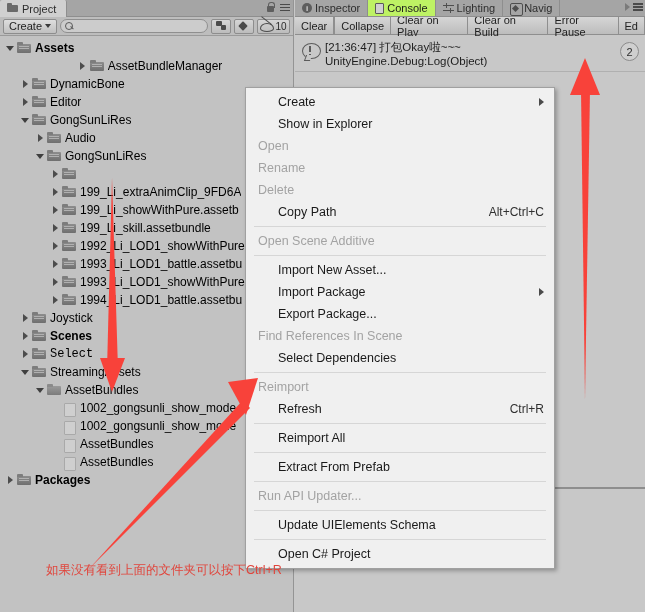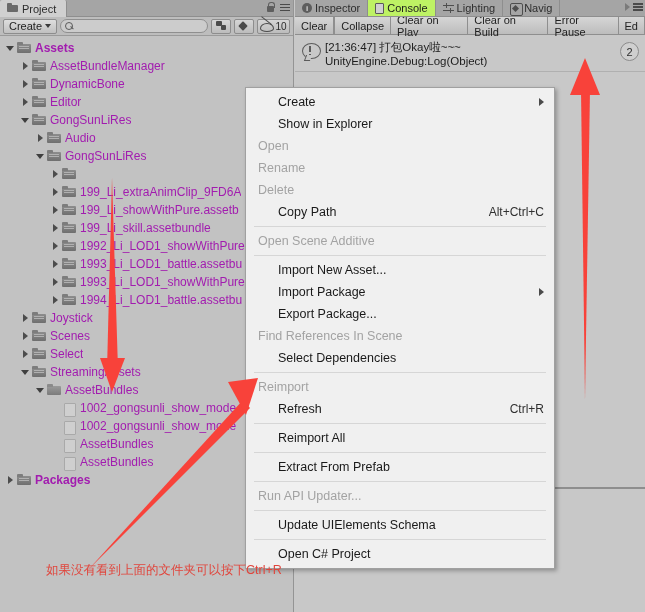--- a/index.html
+++ b/index.html
@@ -117,21 +117,21 @@
     position: absolute;
     left: 0; top: 37px;
     width: 293px; bottom: 0;
     background: #c2c2c2;
     overflow: hidden;
     padding-top: 2px;
   }
   .row {
     height: 18px;
     display: flex; align-items: center;
-    font-size: 12px; color: #a21caf;
+    font-size: 12px; color: #000000;
     white-space: nowrap;
     position: relative;
   }
   .row.bold { font-weight: bold; }
   .arrow {
     width: 12px; height: 18px; flex: 0 0 12px;
     display:flex;align-items:center;justify-content:center;
   }
   .arrow .t-right { width:0;height:0;border-top:4px solid transparent;border-bottom:4px solid transparent;border-left:5px solid #4c4c4c;}
   .arrow .t-down { width:0;height:0;border-left:4px solid transparent;border-right:4px solid transparent;border-top:5px solid #3f3f3f;}
@@ -364,164 +364,164 @@
     <div id="tree">
         <div class="row bold" style="padding-left: 4px;">
           <span class="arrow">
             <i class="t-down"></i>
           </span>
           <span class="ficon folder">
             <span class="lines"></span>
           </span>
           <span class="label">Assets</span>
         </div>
+        <div class="row" style="padding-left: 6px; justify-content: center;">
+          <span class="arrow">
+            <i class="t-right"></i>
+          </span>
+          <span class="ficon folder">
+            <span class="lines"></span>
+          </span>
+          <span class="label">AssetBundleManager</span>
+        </div>
         <div class="row" style="padding-left: 19px;">
           <span class="arrow">
             <i class="t-right"></i>
           </span>
           <span class="ficon folder">
             <span class="lines"></span>
           </span>
-          <span class="label">AssetBundleManager</span>
+          <span class="label">DynamicBone</span>
         </div>
         <div class="row" style="padding-left: 19px;">
           <span class="arrow">
             <i class="t-right"></i>
           </span>
           <span class="ficon folder">
             <span class="lines"></span>
           </span>
-          <span class="label">DynamicBone</span>
+          <span class="label">Editor</span>
         </div>
         <div class="row" style="padding-left: 19px;">
           <span class="arrow">
-            <i class="t-right"></i>
-          </span>
-          <span class="ficon folder">
-            <span class="lines"></span>
-          </span>
-          <span class="label">Editor</span>
+            <i class="t-down"></i>
+          </span>
+          <span class="ficon folder">
+            <span class="lines"></span>
+          </span>
+          <span class="label">GongSunLiRes</span>
+        </div>
+        <div class="row" style="padding-left: 34px;">
+          <span class="arrow">
+            <i class="t-right"></i>
+          </span>
+          <span class="ficon folder">
+            <span class="lines"></span>
+          </span>
+          <span class="label">Audio</span>
+        </div>
+        <div class="row" style="padding-left: 34px;">
+          <span class="arrow">
+            <i class="t-down"></i>
+          </span>
+          <span class="ficon folder">
+            <span class="lines"></span>
+          </span>
+          <span class="label">GongSunLiRes</span>
+        </div>
+        <div class="row" style="padding-left: 49px;">
+          <span class="arrow">
+            <i class="t-right"></i>
+          </span>
+          <span class="ficon folder">
+            <span class="lines"></span>
+          </span>
+        </div>
+        <div class="row" style="padding-left: 49px;">
+          <span class="arrow">
+            <i class="t-right"></i>
+          </span>
+          <span class="ficon folder">
+            <span class="lines"></span>
+          </span>
+          <span class="label">199_Li_extraAnimClip_9FD6A</span>
+        </div>
+        <div class="row" style="padding-left: 49px;">
+          <span class="arrow">
+            <i class="t-right"></i>
+          </span>
+          <span class="ficon folder">
+            <span class="lines"></span>
+          </span>
+          <span class="label">199_Li_showWithPure.assetb</span>
+        </div>
+        <div class="row" style="padding-left: 49px;">
+          <span class="arrow">
+            <i class="t-right"></i>
+          </span>
+          <span class="ficon folder">
+            <span class="lines"></span>
+          </span>
+          <span class="label">199_Li_skill.assetbundle</span>
+        </div>
+        <div class="row" style="padding-left: 49px;">
+          <span class="arrow">
+            <i class="t-right"></i>
+          </span>
+          <span class="ficon folder">
+            <span class="lines"></span>
+          </span>
+          <span class="label">1992_Li_LOD1_showWithPure</span>
+        </div>
+        <div class="row" style="padding-left: 49px;">
+          <span class="arrow">
+            <i class="t-right"></i>
+          </span>
+          <span class="ficon folder">
+            <span class="lines"></span>
+          </span>
+          <span class="label">1993_Li_LOD1_battle.assetbu</span>
+        </div>
+        <div class="row" style="padding-left: 49px;">
+          <span class="arrow">
+            <i class="t-right"></i>
+          </span>
+          <span class="ficon folder">
+            <span class="lines"></span>
+          </span>
+          <span class="label">1993_Li_LOD1_showWithPure</span>
+        </div>
+        <div class="row" style="padding-left: 49px;">
+          <span class="arrow">
+            <i class="t-right"></i>
+          </span>
+          <span class="ficon folder">
+            <span class="lines"></span>
+          </span>
+          <span class="label">1994_Li_LOD1_battle.assetbu</span>
         </div>
         <div class="row" style="padding-left: 19px;">
           <span class="arrow">
-            <i class="t-down"></i>
-          </span>
-          <span class="ficon folder">
-            <span class="lines"></span>
-          </span>
-          <span class="label">GongSunLiRes</span>
-        </div>
-        <div class="row" style="padding-left: 34px;">
-          <span class="arrow">
-            <i class="t-right"></i>
-          </span>
-          <span class="ficon folder">
-            <span class="lines"></span>
-          </span>
-          <span class="label">Audio</span>
-        </div>
-        <div class="row" style="padding-left: 34px;">
-          <span class="arrow">
-            <i class="t-down"></i>
-          </span>
-          <span class="ficon folder">
-            <span class="lines"></span>
-          </span>
-          <span class="label">GongSunLiRes</span>
-        </div>
-        <div class="row" style="padding-left: 49px;">
-          <span class="arrow">
-            <i class="t-right"></i>
-          </span>
-          <span class="ficon folder">
-            <span class="lines"></span>
-          </span>
-        </div>
-        <div class="row" style="padding-left: 49px;">
-          <span class="arrow">
-            <i class="t-right"></i>
-          </span>
-          <span class="ficon folder">
-            <span class="lines"></span>
-          </span>
-          <span class="label">199_Li_extraAnimClip_9FD6A</span>
-        </div>
-        <div class="row" style="padding-left: 49px;">
-          <span class="arrow">
-            <i class="t-right"></i>
-          </span>
-          <span class="ficon folder">
-            <span class="lines"></span>
-          </span>
-          <span class="label">199_Li_showWithPure.assetb</span>
-        </div>
-        <div class="row" style="padding-left: 49px;">
-          <span class="arrow">
-            <i class="t-right"></i>
-          </span>
-          <span class="ficon folder">
-            <span class="lines"></span>
-          </span>
-          <span class="label">199_Li_skill.assetbundle</span>
-        </div>
-        <div class="row" style="padding-left: 49px;">
-          <span class="arrow">
-            <i class="t-right"></i>
-          </span>
-          <span class="ficon folder">
-            <span class="lines"></span>
-          </span>
-          <span class="label">1992_Li_LOD1_showWithPure</span>
-        </div>
-        <div class="row" style="padding-left: 49px;">
-          <span class="arrow">
-            <i class="t-right"></i>
-          </span>
-          <span class="ficon folder">
-            <span class="lines"></span>
-          </span>
-          <span class="label">1993_Li_LOD1_battle.assetbu</span>
-        </div>
-        <div class="row" style="padding-left: 49px;">
-          <span class="arrow">
-            <i class="t-right"></i>
-          </span>
-          <span class="ficon folder">
-            <span class="lines"></span>
-          </span>
-          <span class="label">1993_Li_LOD1_showWithPure</span>
-        </div>
-        <div class="row" style="padding-left: 49px;">
-          <span class="arrow">
-            <i class="t-right"></i>
-          </span>
-          <span class="ficon folder">
-            <span class="lines"></span>
-          </span>
-          <span class="label">1994_Li_LOD1_battle.assetbu</span>
-        </div>
-        <div class="row" style="padding-left: 19px;">
-          <span class="arrow">
             <i class="t-right"></i>
           </span>
           <span class="ficon folder">
             <span class="lines"></span>
           </span>
           <span class="label">Joystick</span>
         </div>
-        <div class="row" style="padding-left: 19px;">
+        <div class="row" style="padding-left: 19px; font-weight: bold;">
           <span class="arrow">
             <i class="t-right"></i>
           </span>
           <span class="ficon folder">
             <span class="lines"></span>
           </span>
           <span class="label">Scenes</span>
         </div>
-        <div class="row" style="padding-left: 19px;">
+        <div class="row" style="padding-left: 19px; font-family: Liberation Mono, monospace;">
           <span class="arrow">
             <i class="t-right"></i>
           </span>
           <span class="ficon folder">
             <span class="lines"></span>
           </span>
           <span class="label">Select</span>
         </div>
         <div class="row" style="padding-left: 19px;">
           <span class="arrow">

